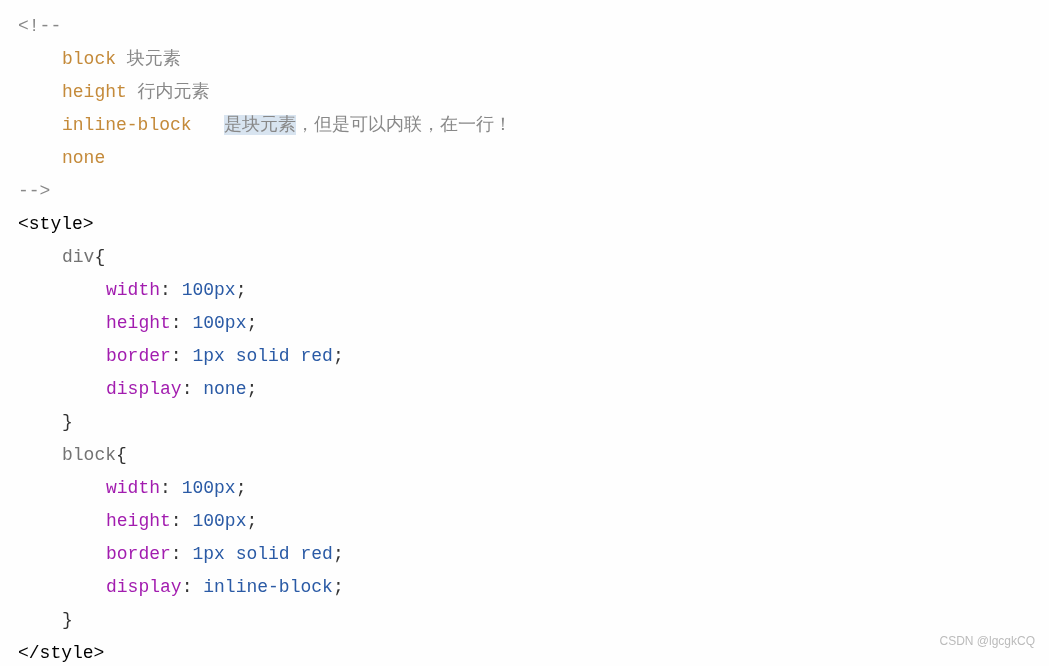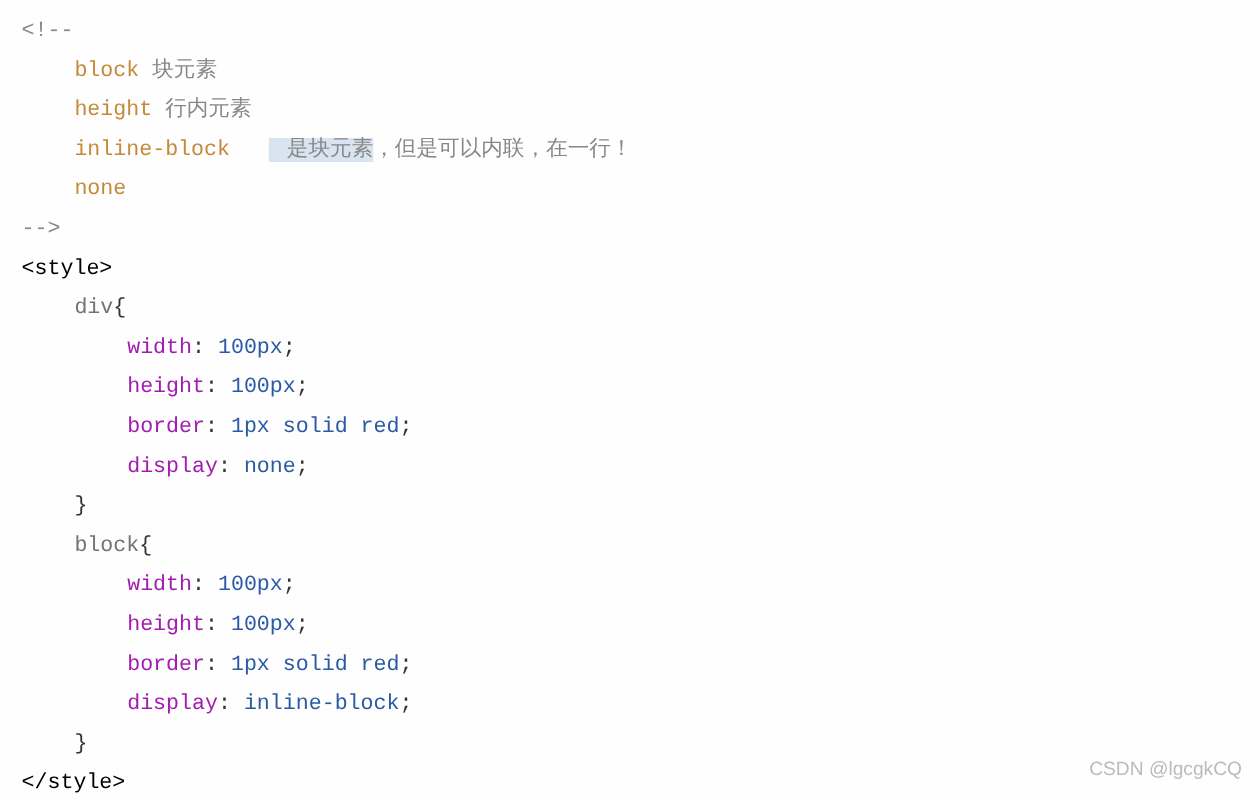--- a/index.html
+++ b/index.html
@@ -18,27 +18,27 @@
     .line { white-space: pre; }
     .comment { color: #888888; }
     .keyword-comment { color: #c48a3a; }
     .tag { color: #000000; }
     .selector { color: #737373; }
     .prop { color: #a21caf; }
     .value-num { color: #2a5aa5; text-align: center; }
     .value-kw { color: #2a5aa5; }
     .brace { color: #333; }
     .punct { color: #333; }
-    .hl { background: #d8e4f0; padding-left: 15px; }
+    .hl { background: #d8e4f0; }
     .watermark {
       position: absolute;
       bottom: 8px;
       right: 14px;
       font-family: Arial, sans-serif;
-      font-size: 16px;
+      font-size: 12px;
       color: #bbbbbb;
     }
     .indent1 { padding-left: 44px; display:inline-block; }
     .indent2 { padding-left: 88px; display:inline-block; }
   </style>
 </head>
 <body>
 
 <div>
   <div class="line"><span class="comment">&lt;!--</span></div>

